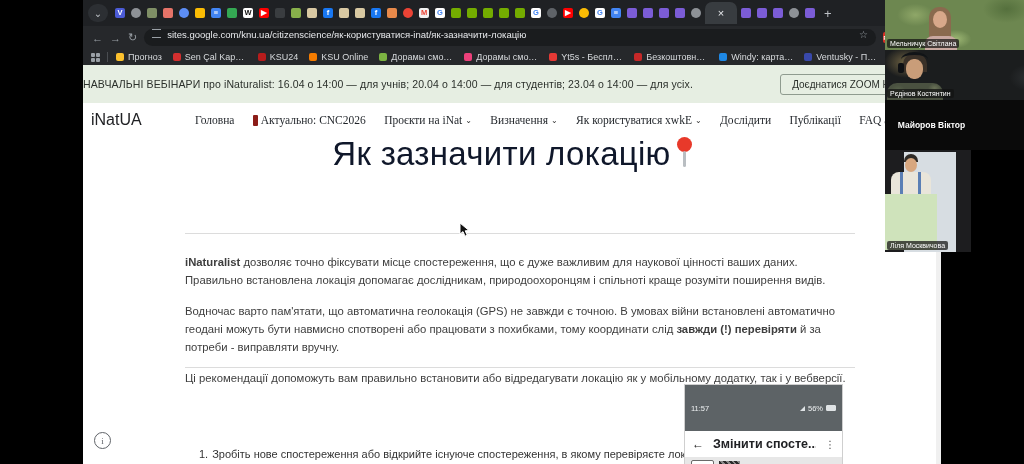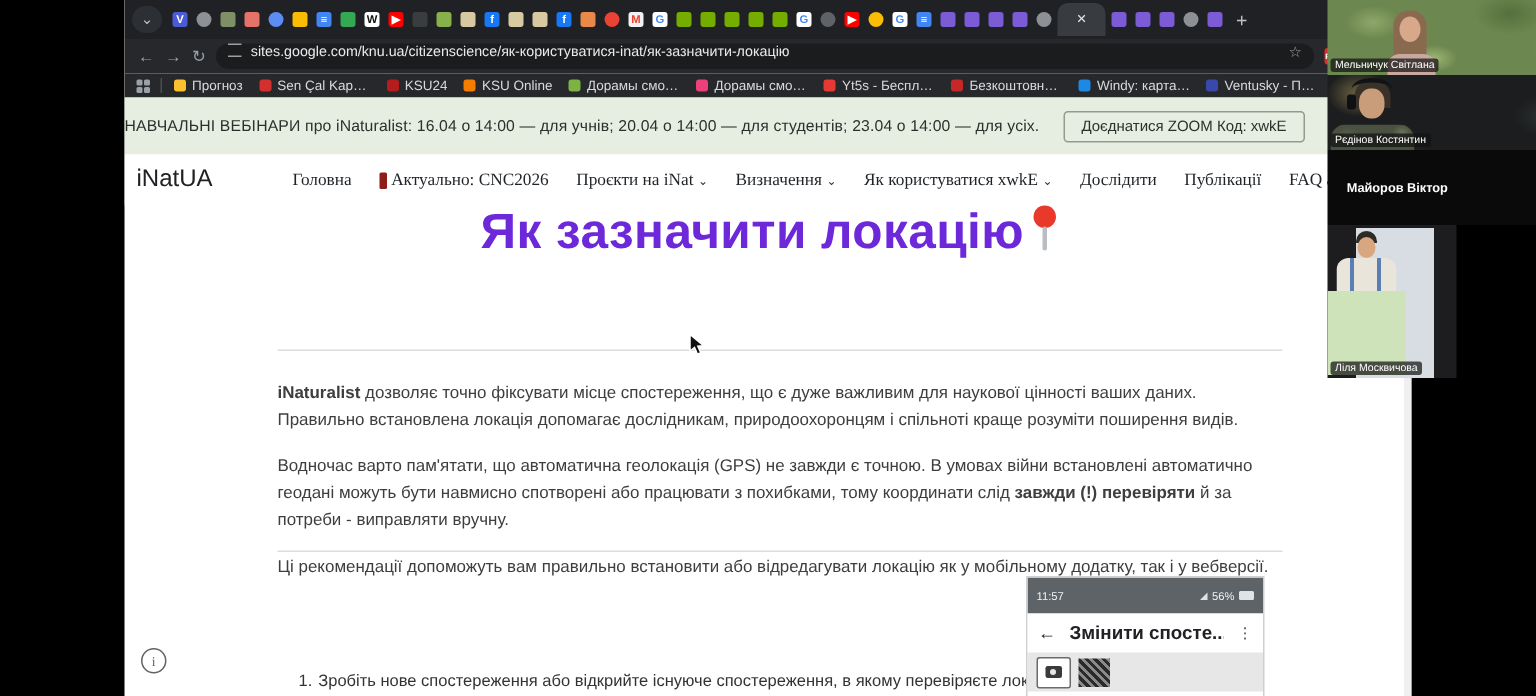--- a/index.html
+++ b/index.html
@@ -37,37 +37,37 @@
   
   .bookbar{height:16px;background:#26282b;display:flex;align-items:center;padding:0 8px;gap:2px}
   .apps{width:9px;height:9px;display:grid;grid-template-columns:4px 4px;grid-gap:1px;margin-right:5px}
   .apps i{background:#9aa0a6;border-radius:1px}
   .bsep{width:1px;height:10px;background:#4a4d51;margin-right:6px}
   .bm{display:flex;align-items:center;gap:4px;margin-right:11px}
   .bdot{width:8px;height:8px;border-radius:2px;flex:none}
   .blabel{color:#d7dadd;font-size:9px;white-space:nowrap;max-width:62px;overflow:hidden;text-overflow:ellipsis}
 
   
-  .banner{height:38px;background:#e6eee2;display:flex;align-items:center;justify-content:flex-start;gap:16px}
+  .banner{height:38px;background:#e6eee2;display:flex;align-items:center;justify-content:space-between;gap:16px}
   .banner-text{color:#2b302b;font-size:10.5px;letter-spacing:.1px}
   .banner-btn{border:1px solid #8f9b8f;border-radius:3px;padding:4px 11px;font-size:10px;color:#2b302b;background:transparent}
 
   
   .sitehead{height:34px;position:relative;background:#fff}
   .brand{position:absolute;left:8px;top:8px;font-size:16px;color:#202124}
   .mainnav{position:absolute;left:112px;right:10px;top:0;height:34px;display:flex;align-items:center;
            justify-content:space-between;font-family:"Liberation Serif",serif;font-size:11.5px;color:#1f2328}
   .navitem{display:flex;align-items:center;gap:3px;white-space:nowrap}
   .accent{width:5px;height:11px;background:#8c1d18;border-radius:1px}
   .caret{font-size:8px;color:#333}
 
   
   .h1wrap{position:absolute;left:0;top:135px;width:100%;text-align:center}
-  .h1{display:inline-flex;align-items:flex-start;gap:6px;font-size:33px;font-weight:bold;
-      letter-spacing:.3px;color:#6d28d9}
+  .h1{display:inline-flex;align-items:flex-start;gap:6px;font-size:33px;font-weight:normal;
+      letter-spacing:.3px;color:#0f172a}
   .pin{position:relative;width:15px;height:32px;margin-top:2px}
   .pin .ball{position:absolute;top:0;left:0;width:15px;height:15px;border-radius:50%;background:#e8392a}
   .pin .stem{position:absolute;top:14px;left:6px;width:3px;height:16px;background:#b9bec2;border-radius:2px}
   .divider{position:absolute;left:102px;width:670px;height:1px;background:#dcdcdc}
   .paras{position:absolute;left:102px;top:253px;width:672px;font-size:11.3px;line-height:1.6;color:#3e3e3e}
   .paras p{margin:0 0 13px 0}
   .h2{position:absolute;left:102px;top:390px;font-family:"Liberation Serif",serif;font-size:23px;
       font-weight:bold;color:#141414}
   .olist{position:absolute;left:116px;top:448px;width:560px;font-size:11px;color:#333}
   .li{display:flex;gap:4px}
@@ -78,21 +78,21 @@
            display:flex;align-items:center;justify-content:center}
 
   
   .scrolltrack{position:absolute;right:0;top:65px;bottom:0;width:5px;background:#f0f0f0}
   .scrollthumb{position:absolute;right:0;top:70px;width:5px;height:110px;background:#c4c7ca}
 
   
   .phone{position:absolute;left:601px;top:384px;width:157px;height:80px;background:#fff;
          border:1px solid #cfcfcf;overflow:hidden}
   .pstatus{height:22px;background:#5d6366;color:#eef1f2;font-size:7.5px;display:flex;
-           align-items:center;justify-content:space-between;padding:1px 6px}
+           align-items:center;justify-content:space-between;padding:12px 6px}
   .pstat-r{display:flex;align-items:center;gap:3px}
   .sig{width:0;height:0;border-left:5px solid transparent;border-bottom:5px solid #dfe3e5}
   .batt{width:8px;height:4.5px;border:1px solid #dfe3e5;border-radius:1px;background:#dfe3e5}
   .pappbar{height:26px;background:#fff;display:flex;align-items:center;padding:0 7px;gap:9px}
   .pback{font-size:12px;color:#222}
   .ptitle{flex:1;font-size:12.5px;font-weight:bold;color:#202124;white-space:nowrap;overflow:hidden}
   .pmenu{color:#444;font-size:10px;letter-spacing:0}
   .pmedia{height:26px;background:#e7e7e7;display:flex;align-items:center;gap:5px;padding-left:6px}
   .camwrap{width:21px;height:19px;background:#fff;border:1px solid #6a6a6a;border-radius:2px;
            display:flex;align-items:center;justify-content:center}

